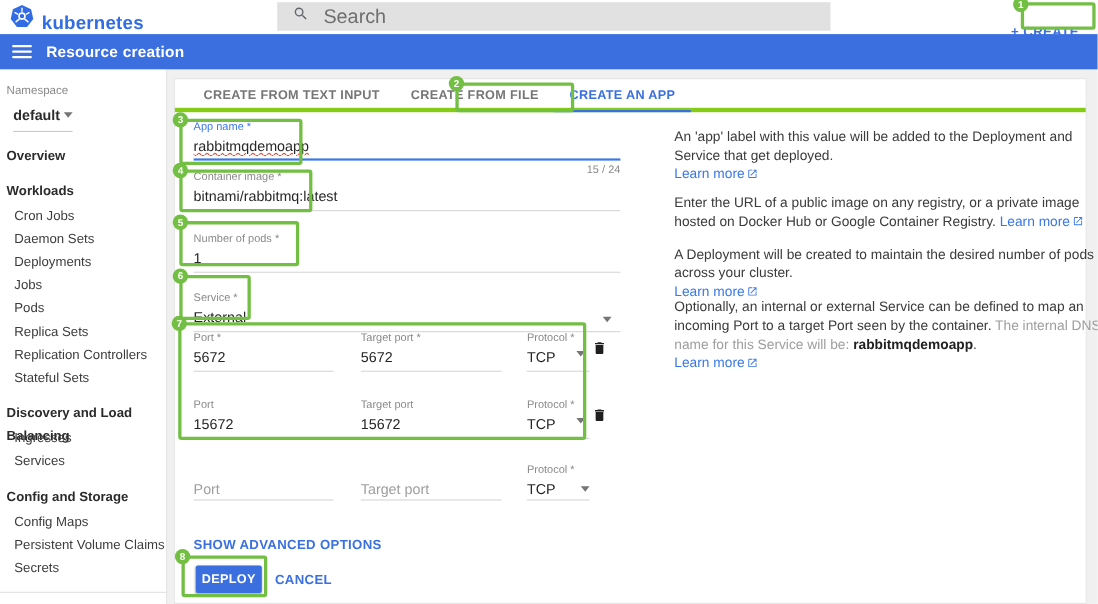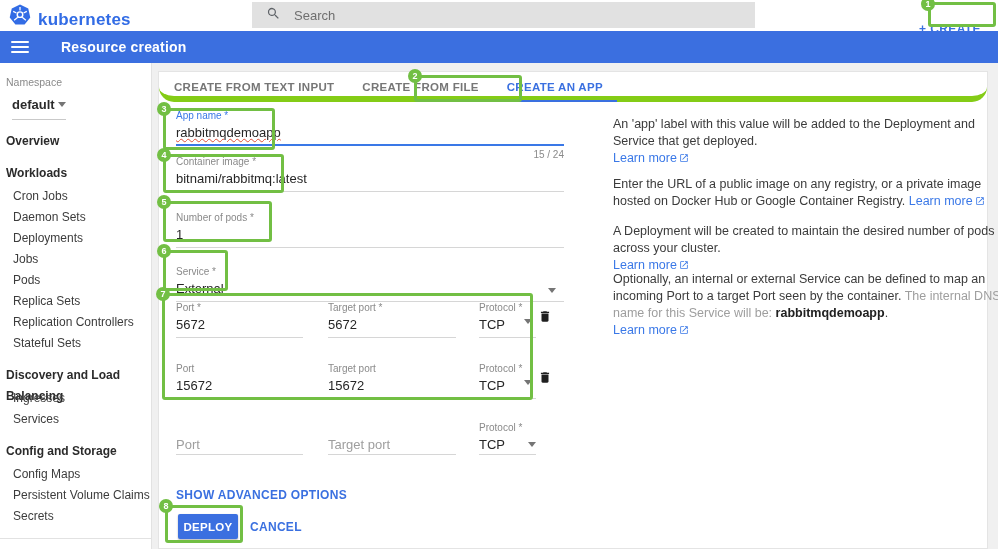--- a/index.html
+++ b/index.html
@@ -5,42 +5,42 @@
   * { margin:0; padding:0; box-sizing:border-box; }
   html,body { background:#fff; }
   body { font-family:"Liberation Sans", sans-serif; }
   .screen { position:relative; width:998px; height:549px; overflow:hidden; background:#f0f0f0; }
 
   
   .top-header { position:absolute; top:0; left:0; width:998px; height:31px; background:#fff; z-index:3; }
   .brand { position:absolute; left:9px; top:4px; display:flex; align-items:flex-end; gap:7px; cursor:pointer; }
   .brand-text { color:#326ce5; font-size:17px; font-weight:bold; letter-spacing:.2px; }
   .searchbar { position:absolute; left:252px; top:2px; width:503px; height:26px; background:#e1e1e1; display:flex; align-items:center; padding-left:14px; gap:13px; }
-  .searchbar .ph { color:#6f6f6f; font-size:13px; }
+  .searchbar .ph { color:#6f6f6f; font-size:18px; }
   .create-btn { position:absolute; right:8px; top:3px; height:24px; padding:0 9px; display:flex; align-items:center; color:#3a70e0; font-size:12px; font-weight:bold; letter-spacing:.4px; background:transparent; border:none; cursor:pointer; font-family:inherit;margin-top:14px; }
 
   
   .toolbar { position:absolute; top:31px; left:0; width:998px; height:32px; background:#3b6fe0; z-index:3; display:flex; align-items:center; }
   .hamburger { width:18px; height:12px; margin-left:11px; display:flex; flex-direction:column; justify-content:space-between; cursor:pointer; }
   .hamburger span { display:block; height:2px; background:#fff; border-radius:1px; }
-  .toolbar-title { color:#fff; font-size:14px; font-weight:bold; margin-left:32px; letter-spacing:.2px; }
+  .toolbar-title { color:#fff; font-size:14px; font-weight:bold; margin-left:13px; letter-spacing:.2px; }
 
   
   .sidebar { position:absolute; top:63px; left:0; bottom:0; width:152px; background:#fff; border-right:1px solid #e2e2e2; z-index:2; }
   .ns-label { margin:13px 0 0 6px; font-size:10.5px; color:#8a8a8a; }
   .ns-select { margin:9px 0 0 12px; width:54px; display:flex; align-items:center; justify-content:space-between; font-size:13px; font-weight:bold; color:#2b2b2b; padding-bottom:7px; border-bottom:1px solid #c9c9c9; cursor:pointer; }
   .caret { width:0; height:0; border-left:4px solid transparent; border-right:4px solid transparent; border-top:5px solid #757575; }
   .nav { margin-top:5px; }
   .side-header { height:21px; line-height:21px; padding-left:6px; font-size:12px; font-weight:bold; color:#2b2b2b; margin-top:11px; margin-bottom:2px; cursor:pointer; }
   .side-item { height:21px; line-height:21px; padding-left:13px; font-size:12px; color:#3c3c3c; cursor:pointer; white-space:nowrap; }
   .side-divider { border:none; border-top:1px solid #e2e2e2; margin:11px 0 10px 0; }
 
   
   .card { position:absolute; top:71px; left:158px; width:830px; height:478px; background:#fff; border:1px solid #e4e4e4; z-index:1; }
-  .tabsrow { position:absolute; top:0; left:0; right:0; height:30px; border-bottom:6px solid #84cc16; display:flex; padding-left:1px;border-radius:15px; }
+  .tabsrow { position:absolute; top:0; left:0; right:0; height:30px; border-bottom:4px solid #84cc16; display:flex; padding-left:12px; }
   .tab { height:30px; line-height:30px; padding:0 14px; font-size:11.5px; font-weight:bold; letter-spacing:.3px; color:#767676; cursor:pointer; white-space:nowrap; }
   .tab.active { color:#3a70e0; border-bottom:2px solid #3a70e0; position:relative; }
 
   .fld { position:absolute; width:388px; }
   .fld-label { font-size:10px; color:#8a8a8a; margin-bottom:4px; }
   .fld-label.focused { color:#3a78e7; }
   .fld-value { font-size:13px; color:#262626; height:17px; }
   .fld-line { height:1px; background:#d6d6d6; margin-top:3px; }
   .fld-line.focus { height:2px; background:#3a78e7; margin-top:2px; }
   .counter { font-size:10px; color:#8a8a8a; text-align:right; margin-top:3px; }

